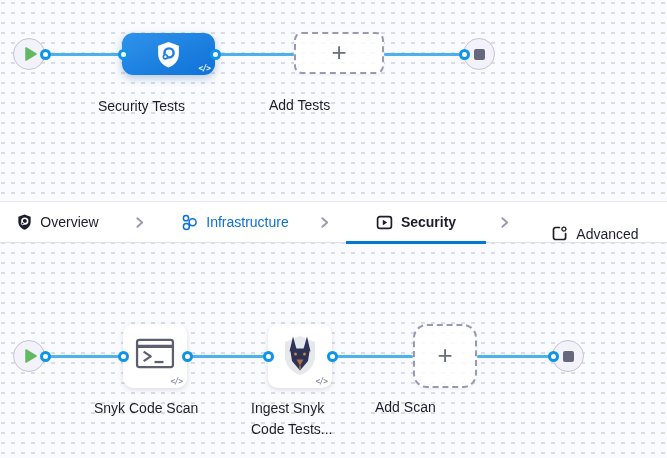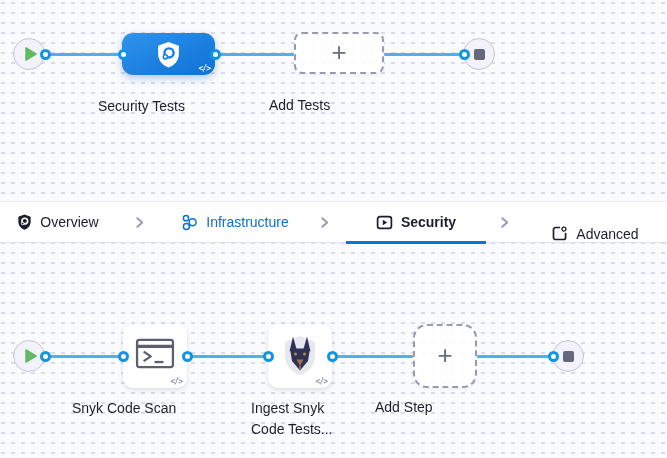--- a/index.html
+++ b/index.html
@@ -229,17 +229,17 @@
     <div class="end-square"></div>
   </div>
 
   <div class="connector" style="left:39.5px; top:350.5px;"></div>
   <div class="connector" style="left:117.5px; top:350.5px;"></div>
   <div class="connector" style="left:181.5px; top:350.5px;"></div>
   <div class="connector" style="left:262.5px; top:350.5px;"></div>
   <div class="connector" style="left:326.5px; top:350.5px;"></div>
   <div class="connector" style="left:547.5px; top:350.5px;"></div>
 
-  <div class="node-label" style="left:72px; top:398px; width:140px;">Snyk Code Scan</div>
+  <div class="node-label" style="left:94px; top:398px; width:140px;">Snyk Code Scan</div>
   <div class="node-label" style="left:251px; top:398px; width:98px;">Ingest Snyk Code Tests...</div>
-  <div class="node-label" style="left:375px; top:397px; width:140px;">Add Step</div>
+  <div class="node-label" style="left:375px; top:397px; width:140px;">Add Scan</div>
 
 </div>
 
 </body></html>

